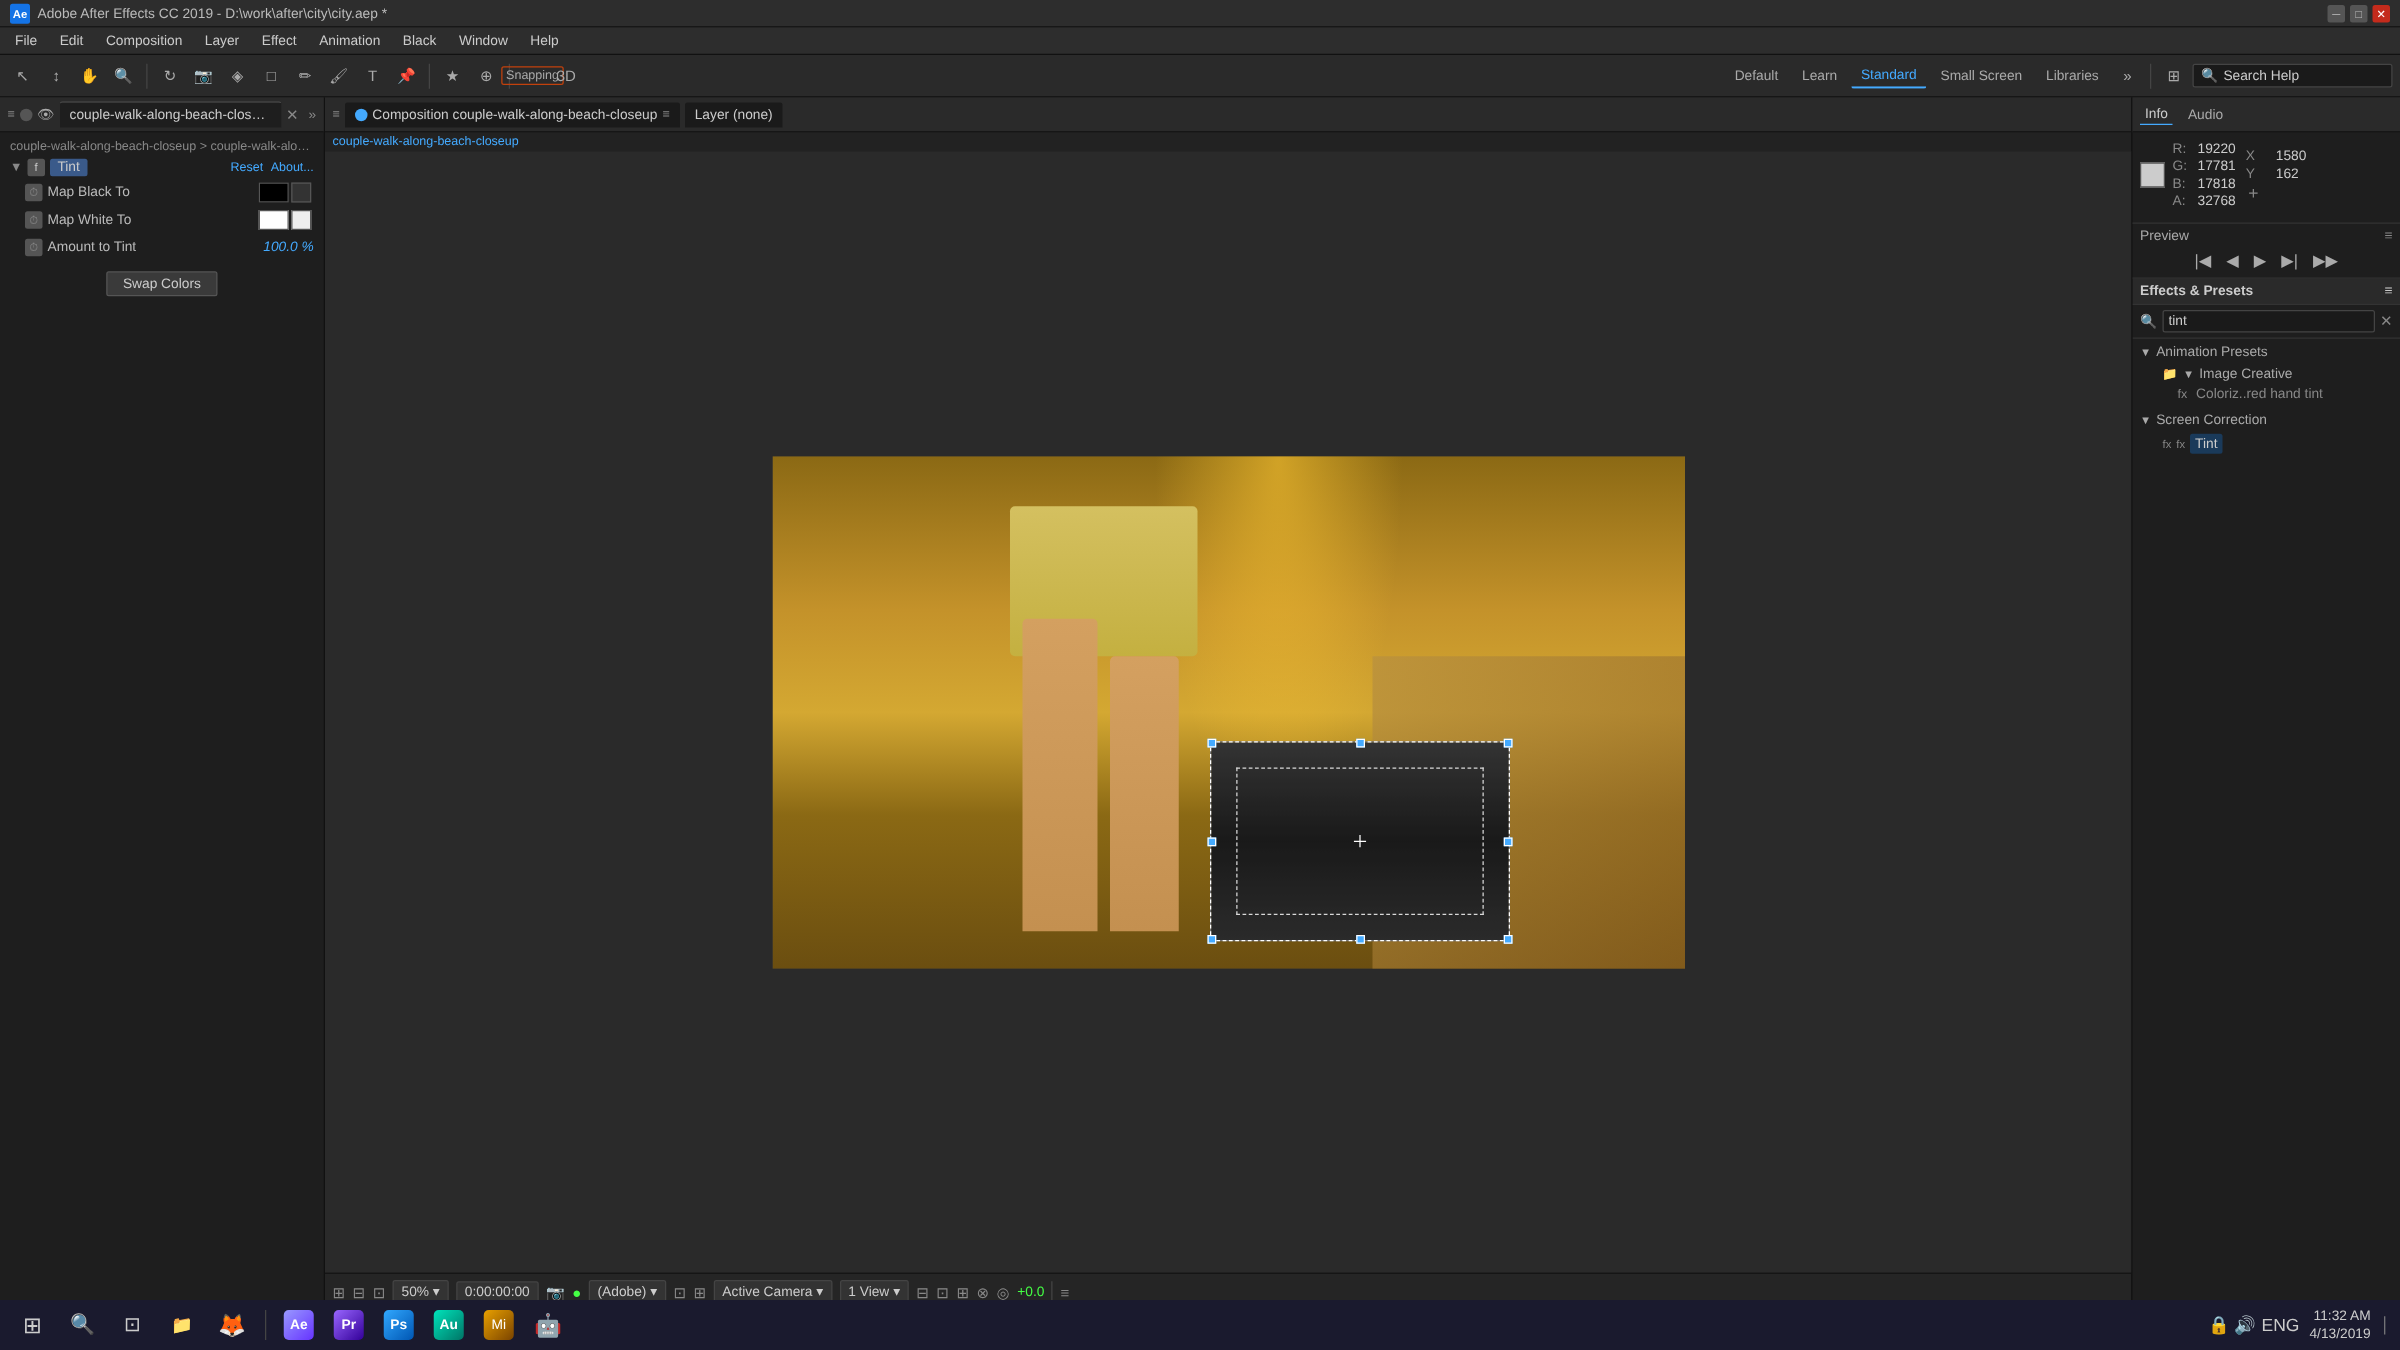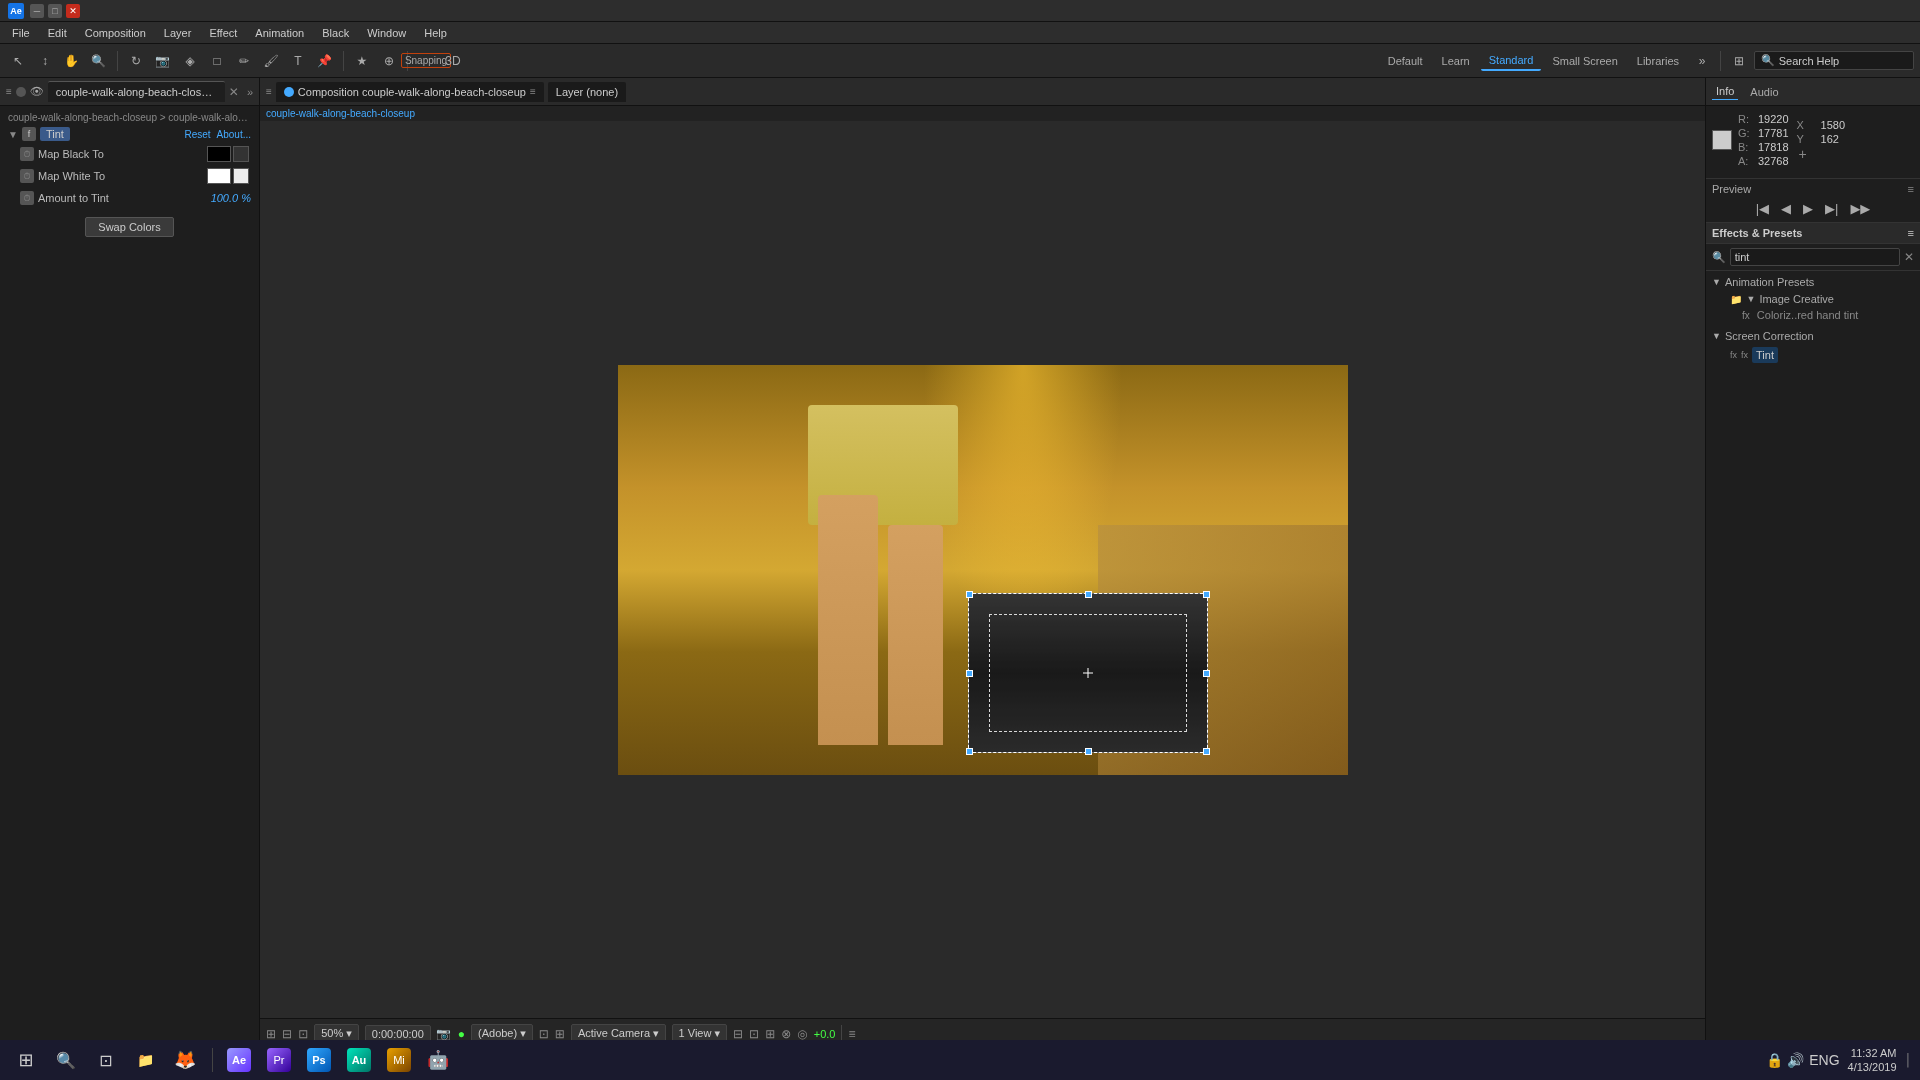--- a/index.html
+++ b/index.html
@@ -614,20 +614,21 @@
     .icon-au { background: linear-gradient(135deg, #00e4bb, #007566); }
     .icon-ch { background: linear-gradient(135deg, #e8a000, #7b4400); }
   </style>
 </head>
 <body>
 
 <div id="title-bar">
   <div class="app-icon">
     <span>Ae</span>
   </div>
+  <span class="title">Adobe After Effects CC 2019 - D:\work\after\city\city.aep *</span>
   <div class="win-controls">
     <div class="win-btn">─</div>
     <div class="win-btn">□</div>
     <div class="win-btn" style="background:#c42b1c; color:white;">✕</div>
   </div>
 </div>
 
 <div id="menu-bar">
   <div class="menu-item">File</div>
   <div class="menu-item">Edit</div>
@@ -1000,21 +1001,21 @@
     <span class="taskbar-icon icon-folder">📁</span>
   </div>
   <div class="taskbar-btn">
     <span class="taskbar-icon" style="font-size:18px;">🦊</span>
   </div>
   <div class="taskbar-sep"></div>
   <div class="taskbar-btn">
     <div class="taskbar-icon icon-ae" style="font-size:11px; font-weight:bold; color:white;">Ae</div>
   </div>
   <div class="taskbar-btn">
-    <div class="taskbar-icon icon-pr" style="font-size:11px; font-weight:normal; color:white;">Pr</div>
+    <div class="taskbar-icon icon-pr" style="font-size:11px; font-weight:bold; color:white;">Pr</div>
   </div>
   <div class="taskbar-btn">
     <div class="taskbar-icon icon-ps" style="font-size:11px; font-weight:bold; color:white;">Ps</div>
   </div>
   <div class="taskbar-btn">
     <div class="taskbar-icon icon-au" style="font-size:11px; font-weight:bold; color:white;">Au</div>
   </div>
   <div class="taskbar-btn">
     <div class="taskbar-icon icon-ch" style="font-size:11px; font-weight:normal; color:white;">Mi</div>
   </div>

